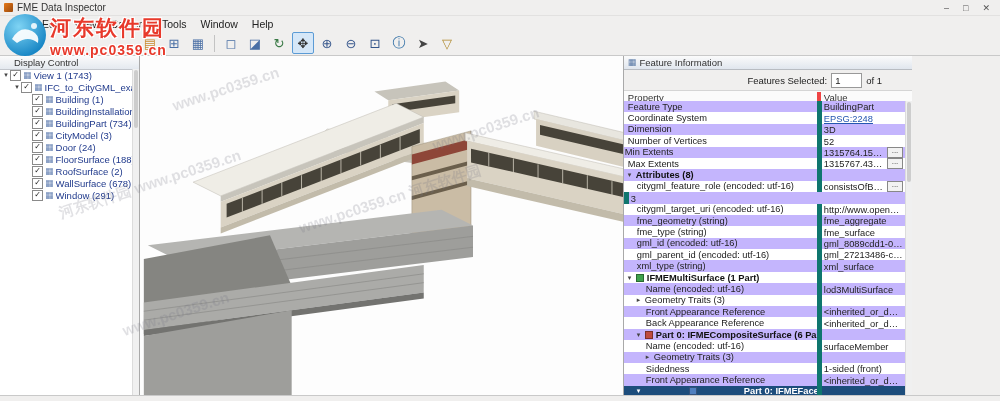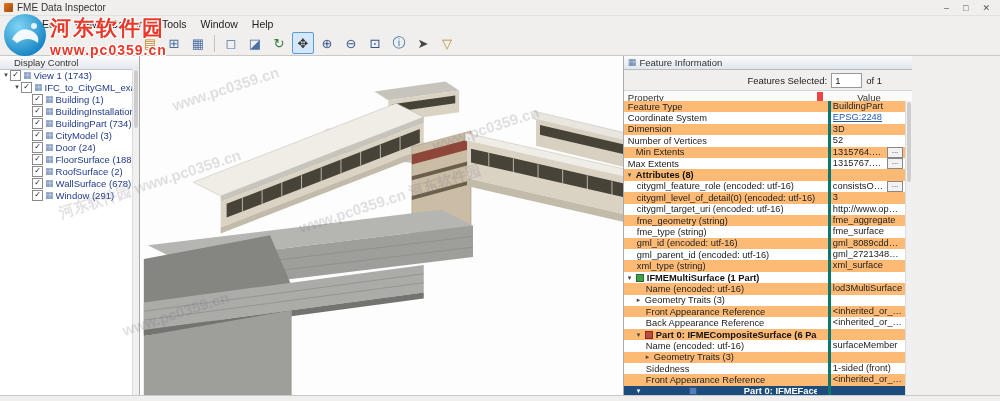--- a/index.html
+++ b/index.html
@@ -72,33 +72,33 @@
   .panel-header{height:13px;line-height:13px;font-size:9.5px;color:#333;background:linear-gradient(#fbfbfb,#e0e6ee);
                 border-bottom:1px solid #b8bcc2;padding-left:4px;display:flex;align-items:center;gap:3px;}
   .ph-icon{font-size:9px;color:#5b7aa6;line-height:9px;}
   .fs-row{height:20px;display:flex;align-items:center;justify-content:flex-end;gap:4px;
           background:#f0efee;border-bottom:1px solid #d5d5d5;font-size:9.5px;color:#222;padding-right:30px;}
   .fs-input{width:26px;height:13px;line-height:13px;background:#fff;border:1px solid #999;
             font-size:9.5px;text-align:left;padding-left:3px;}
   .grid-header{height:12px;display:flex;align-items:center;background:#fbfbfb;border-bottom:1px solid #d9d9d9;
                font-size:9.5px;color:#333;}
   .gh-prop{width:193px;padding-left:4px;box-sizing:border-box;}
-  .gh-val{flex:1;border-left:6px solid #ef4444;padding-left:3px;text-align:center;}
+  .gh-val{flex:1;border-left:4px solid #ef4444;padding-left:3px;}
   .frows{position:absolute;top:45px;left:0;right:7px;bottom:0;overflow:hidden;}
   .frow{height:11.4px;display:flex;align-items:center;background:#fff;}
-  .frow.alt{background:#fdba74;}
+  .frow.alt{background:#c4b5fd;}
   .frow.sel{background:#1d4d7c;}
   .frow.sel .fpt,.frow.sel .fvt{color:#fff;}
   .fprop{width:193px;box-sizing:border-box;display:flex;align-items:center;overflow:hidden;white-space:nowrap;flex:0 0 193px;}
   .fex{width:8px;font-size:7px;color:#444;flex:0 0 8px;}
   .frow.sel .fex{color:#fff;}
   .fic{width:8px;height:8px;flex:0 0 8px;margin-right:3px;border:1px solid rgba(0,0,0,0.35);box-sizing:border-box;}
   .fpt{font-size:9.3px;color:#222;overflow:hidden;white-space:nowrap;}
   .fpt.b{font-weight:bold;color:#111;}
-  .fval{flex:1;display:flex;align-items:flex-start;border-left:3px solid #0f766e;padding:0 2px;overflow:hidden;height:100%;box-sizing:border-box;margin-left:11px;}
+  .fval{flex:1;display:flex;align-items:flex-end;border-left:5px solid #0f766e;padding:0 2px;overflow:hidden;height:100%;box-sizing:border-box;}
   .fvt{font-size:9.3px;color:#222;flex:1;overflow:hidden;white-space:nowrap;text-overflow:ellipsis;}
   .fvt.link{color:#2457b0;text-decoration:underline;}
   .fbtn{flex:0 0 14px;height:9px;line-height:5px;font-size:8px;text-align:center;background:#f2f2f2;
         border:1px solid #888;color:#333;margin-left:2px;}
   .rscroll{position:absolute;top:45px;right:0;width:7px;bottom:0;background:#f0f0f0;border-left:1px solid #dcdcdc;box-sizing:border-box;}
   .rthumb{position:absolute;top:1px;left:1px;right:1px;height:80px;background:#cdcdcd;border-radius:2px;}
 
   
   .statusbar{position:absolute;left:0;bottom:0;width:1000px;height:5px;background:#f0efee;border-top:1px solid #c9c9c9;}
 
@@ -339,21 +339,21 @@
           </div>
           <div class="frow">
             <span class="fprop" style="padding-left: 4px;">
               <span class="fpt">Number of Vertices</span>
             </span>
             <span class="fval">
               <span class="fvt">52</span>
             </span>
           </div>
           <div class="frow alt">
-            <span class="fprop" style="padding-left: 12px;">
+            <span class="fprop" style="padding-left: 1px;">
               <span class="fpt">Min Extents</span>
             </span>
             <span class="fval">
               <span class="fvt">1315764.15804467, 440527...</span>
               <span class="fbtn">...</span>
             </span>
           </div>
           <div class="frow">
             <span class="fprop" style="padding-left: 4px;">
               <span class="fpt">Max Extents</span>
@@ -375,23 +375,20 @@
           <div class="frow">
             <span class="fprop" style="padding-left: 13px;">
               <span class="fpt">citygml_feature_role (encoded: utf-16)</span>
             </span>
             <span class="fval">
               <span class="fvt">consistsOfBuildingPart</span>
               <span class="fbtn">...</span>
             </span>
           </div>
           <div class="frow alt">
-            <span class="fprop" style="padding-left: 13px;">
-              <span class="fpt">citygml_level_of_detail(0) (encoded: utf-16)</span>
-            </span>
             <span class="fval">
               <span class="fvt">3</span>
             </span>
           </div>
           <div class="frow">
             <span class="fprop" style="padding-left: 13px;">
               <span class="fpt">citygml_target_uri (encoded: utf-16)</span>
             </span>
             <span class="fval">
               <span class="fvt">http://www.opengis.net/cit...</span>

